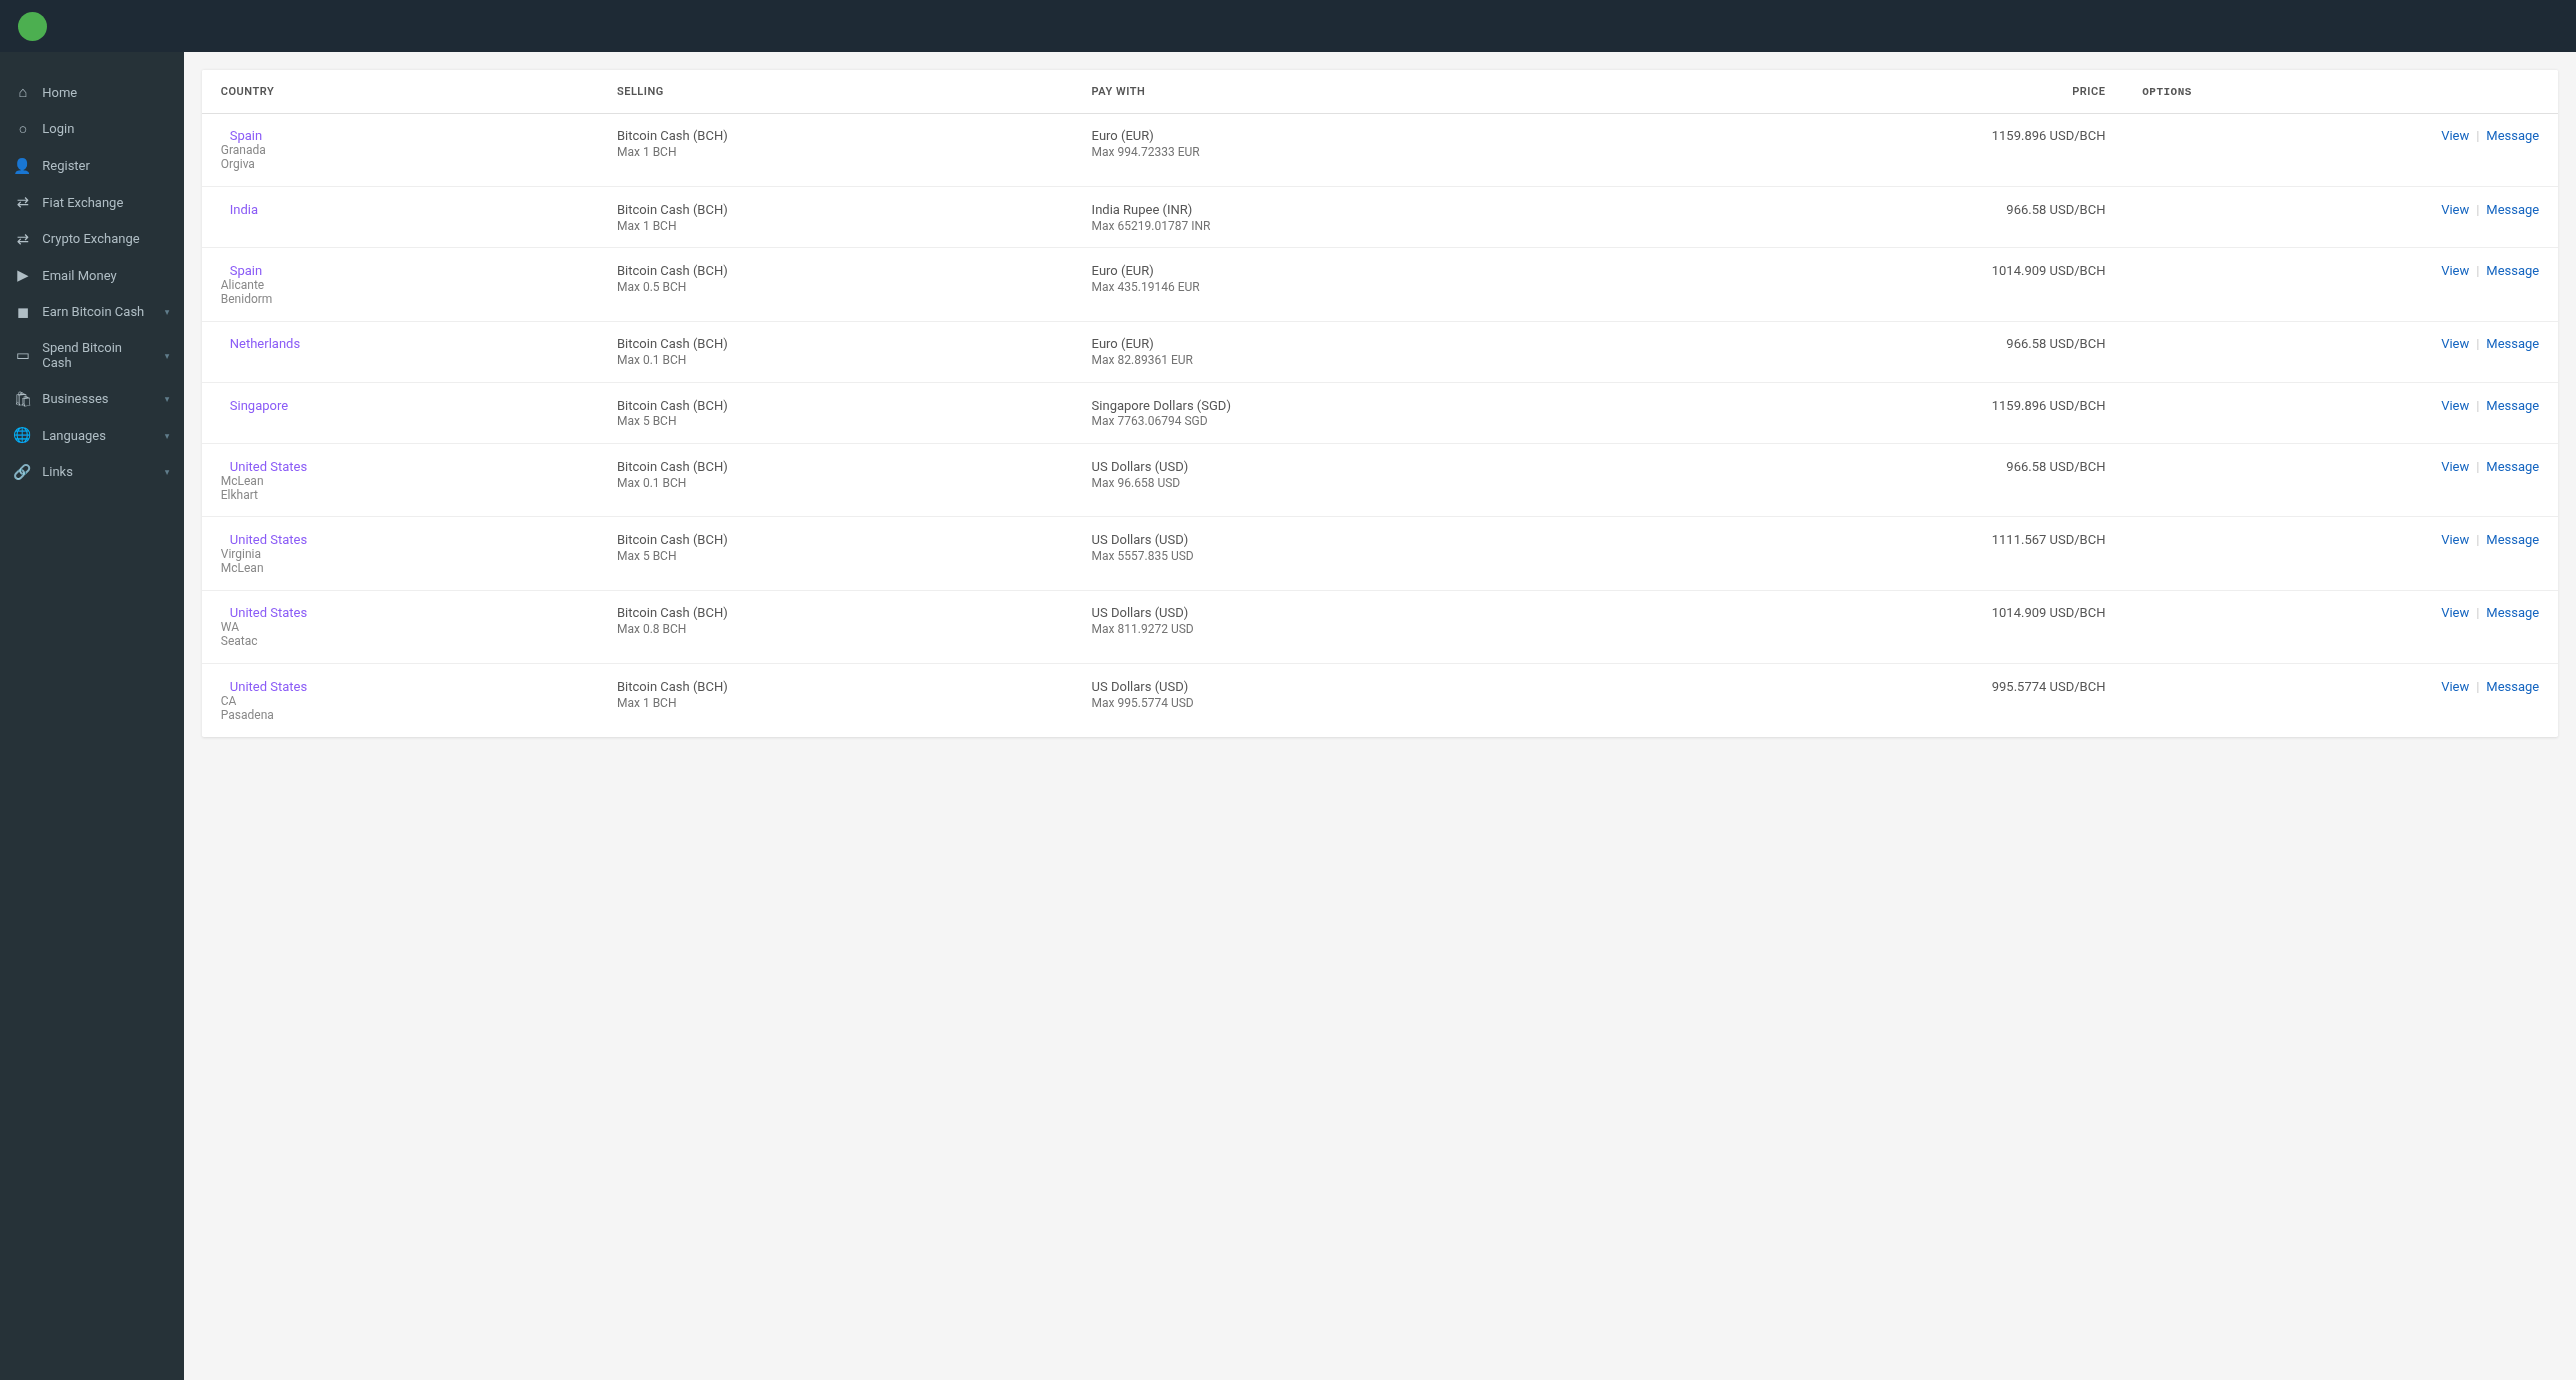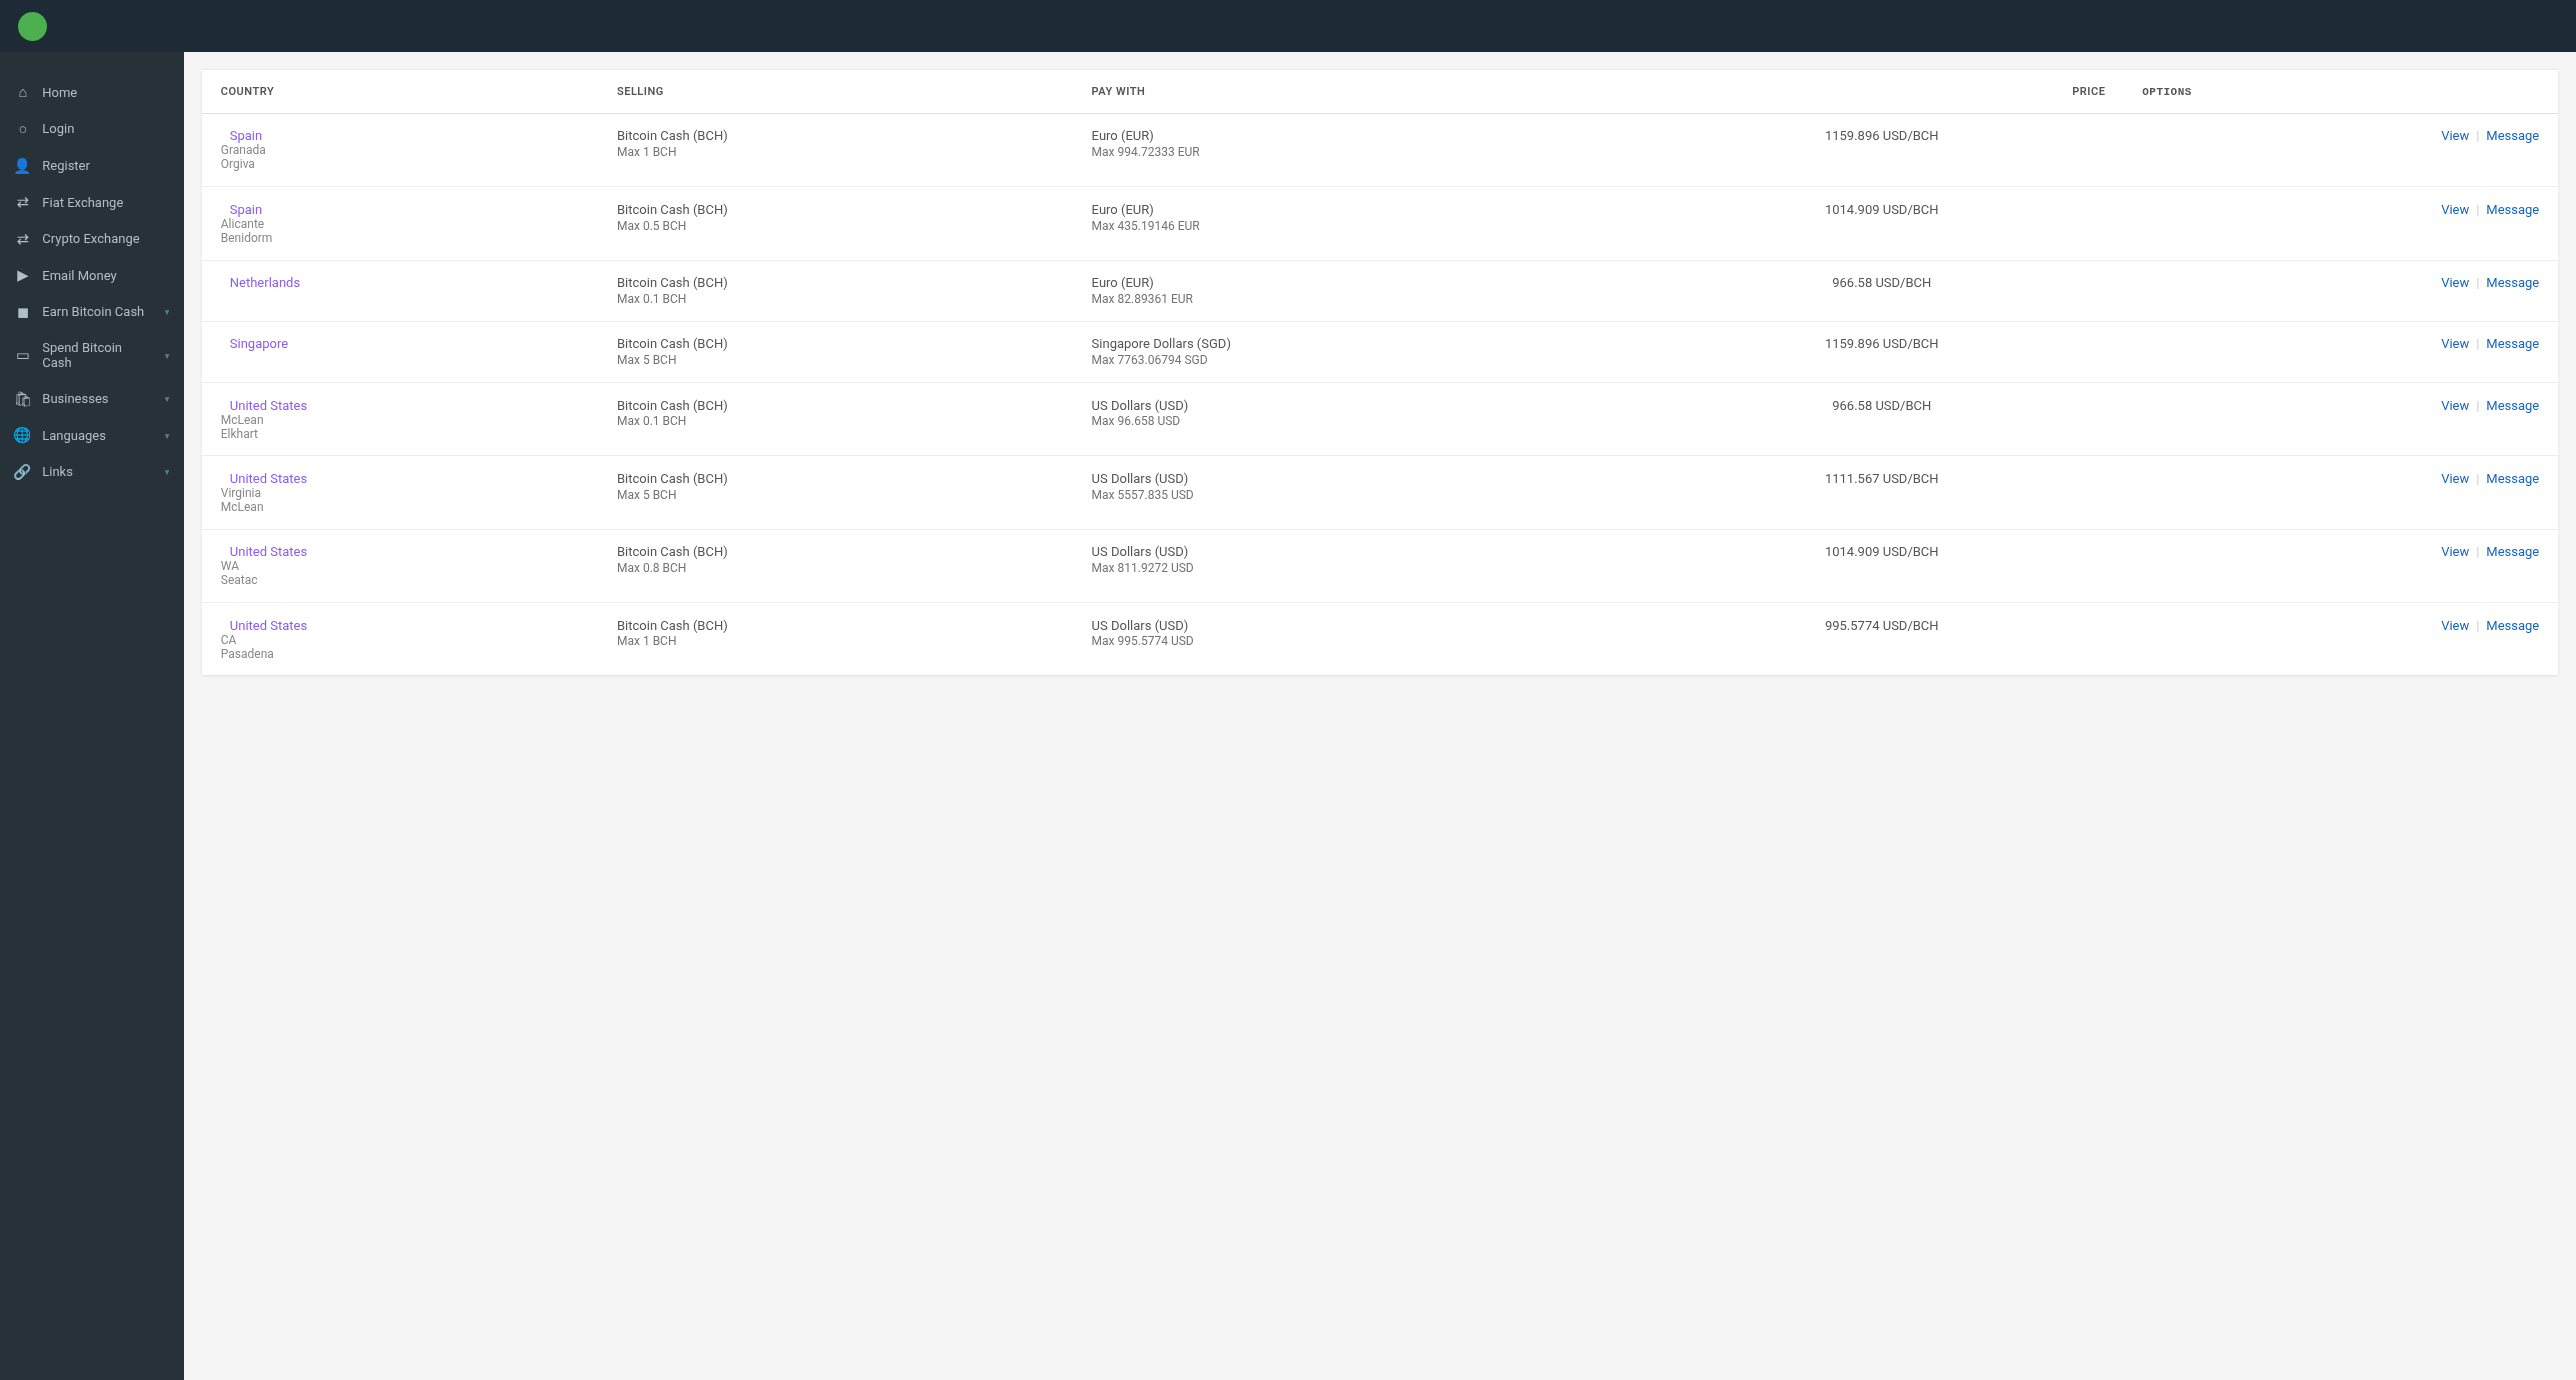--- a/index.html
+++ b/index.html
@@ -119,21 +119,21 @@
     tbody td {
       padding: 14.7px 18.4px;
       font-size: 13px;
       color: #333;
       vertical-align: top;
     }
     .country-cell .country-main { color: #8b5cf6; font-size: 13px; margin-left: 9px; }
     .country-cell .country-sub { color: #888; font-size: 12px; }
     .selling-cell { color: #555; }
     .pay-cell { color: #555; }
-    .price-cell { color: #555; text-align: center; }
+    .price-cell { color: #555; text-align: right; }
     .options-cell { text-align: right; }
     .action-link {
       color: #1565c0;
       font-size: 13px;
       cursor: pointer;
       text-decoration: none;
     }
     .action-sep {
       color: #ccc;
       margin: 0 3.7px;
@@ -244,20 +244,35 @@
               </td>
               <td class="pay-cell">
                 <div>Euro (EUR)</div>
                 <div class="cell-secondary">Max 994.72333 EUR</div>
               </td>
               <td class="price-cell">1159.896 USD/BCH</td>
               <td class="options-cell"><a class="action-link" href="#">View</a><span class="action-sep"> | </span><a class="action-link" href="#">Message</a></td>
             </tr>
             <tr>
               <td class="country-cell">
+                <div class="country-main">India</div>
+              </td>
+              <td class="selling-cell">
+                <div>Bitcoin Cash (BCH)</div>
+                <div class="cell-secondary">Max 1 BCH</div>
+              </td>
+              <td class="pay-cell">
+                <div>India Rupee (INR)</div>
+                <div class="cell-secondary">Max 65219.01787 INR</div>
+              </td>
+              <td class="price-cell">966.58 USD/BCH</td>
+              <td class="options-cell"><a class="action-link" href="#">View</a><span class="action-sep"> | </span><a class="action-link" href="#">Message</a></td>
+            </tr>
+            <tr>
+              <td class="country-cell">
                 <div class="country-main">Spain</div>
                 <div class="country-sub">Alicante</div>
                 <div class="country-sub">Benidorm</div>
               </td>
               <td class="selling-cell">
                 <div>Bitcoin Cash (BCH)</div>
                 <div class="cell-secondary">Max 0.5 BCH</div>
               </td>
               <td class="pay-cell">
                 <div>Euro (EUR)</div>

